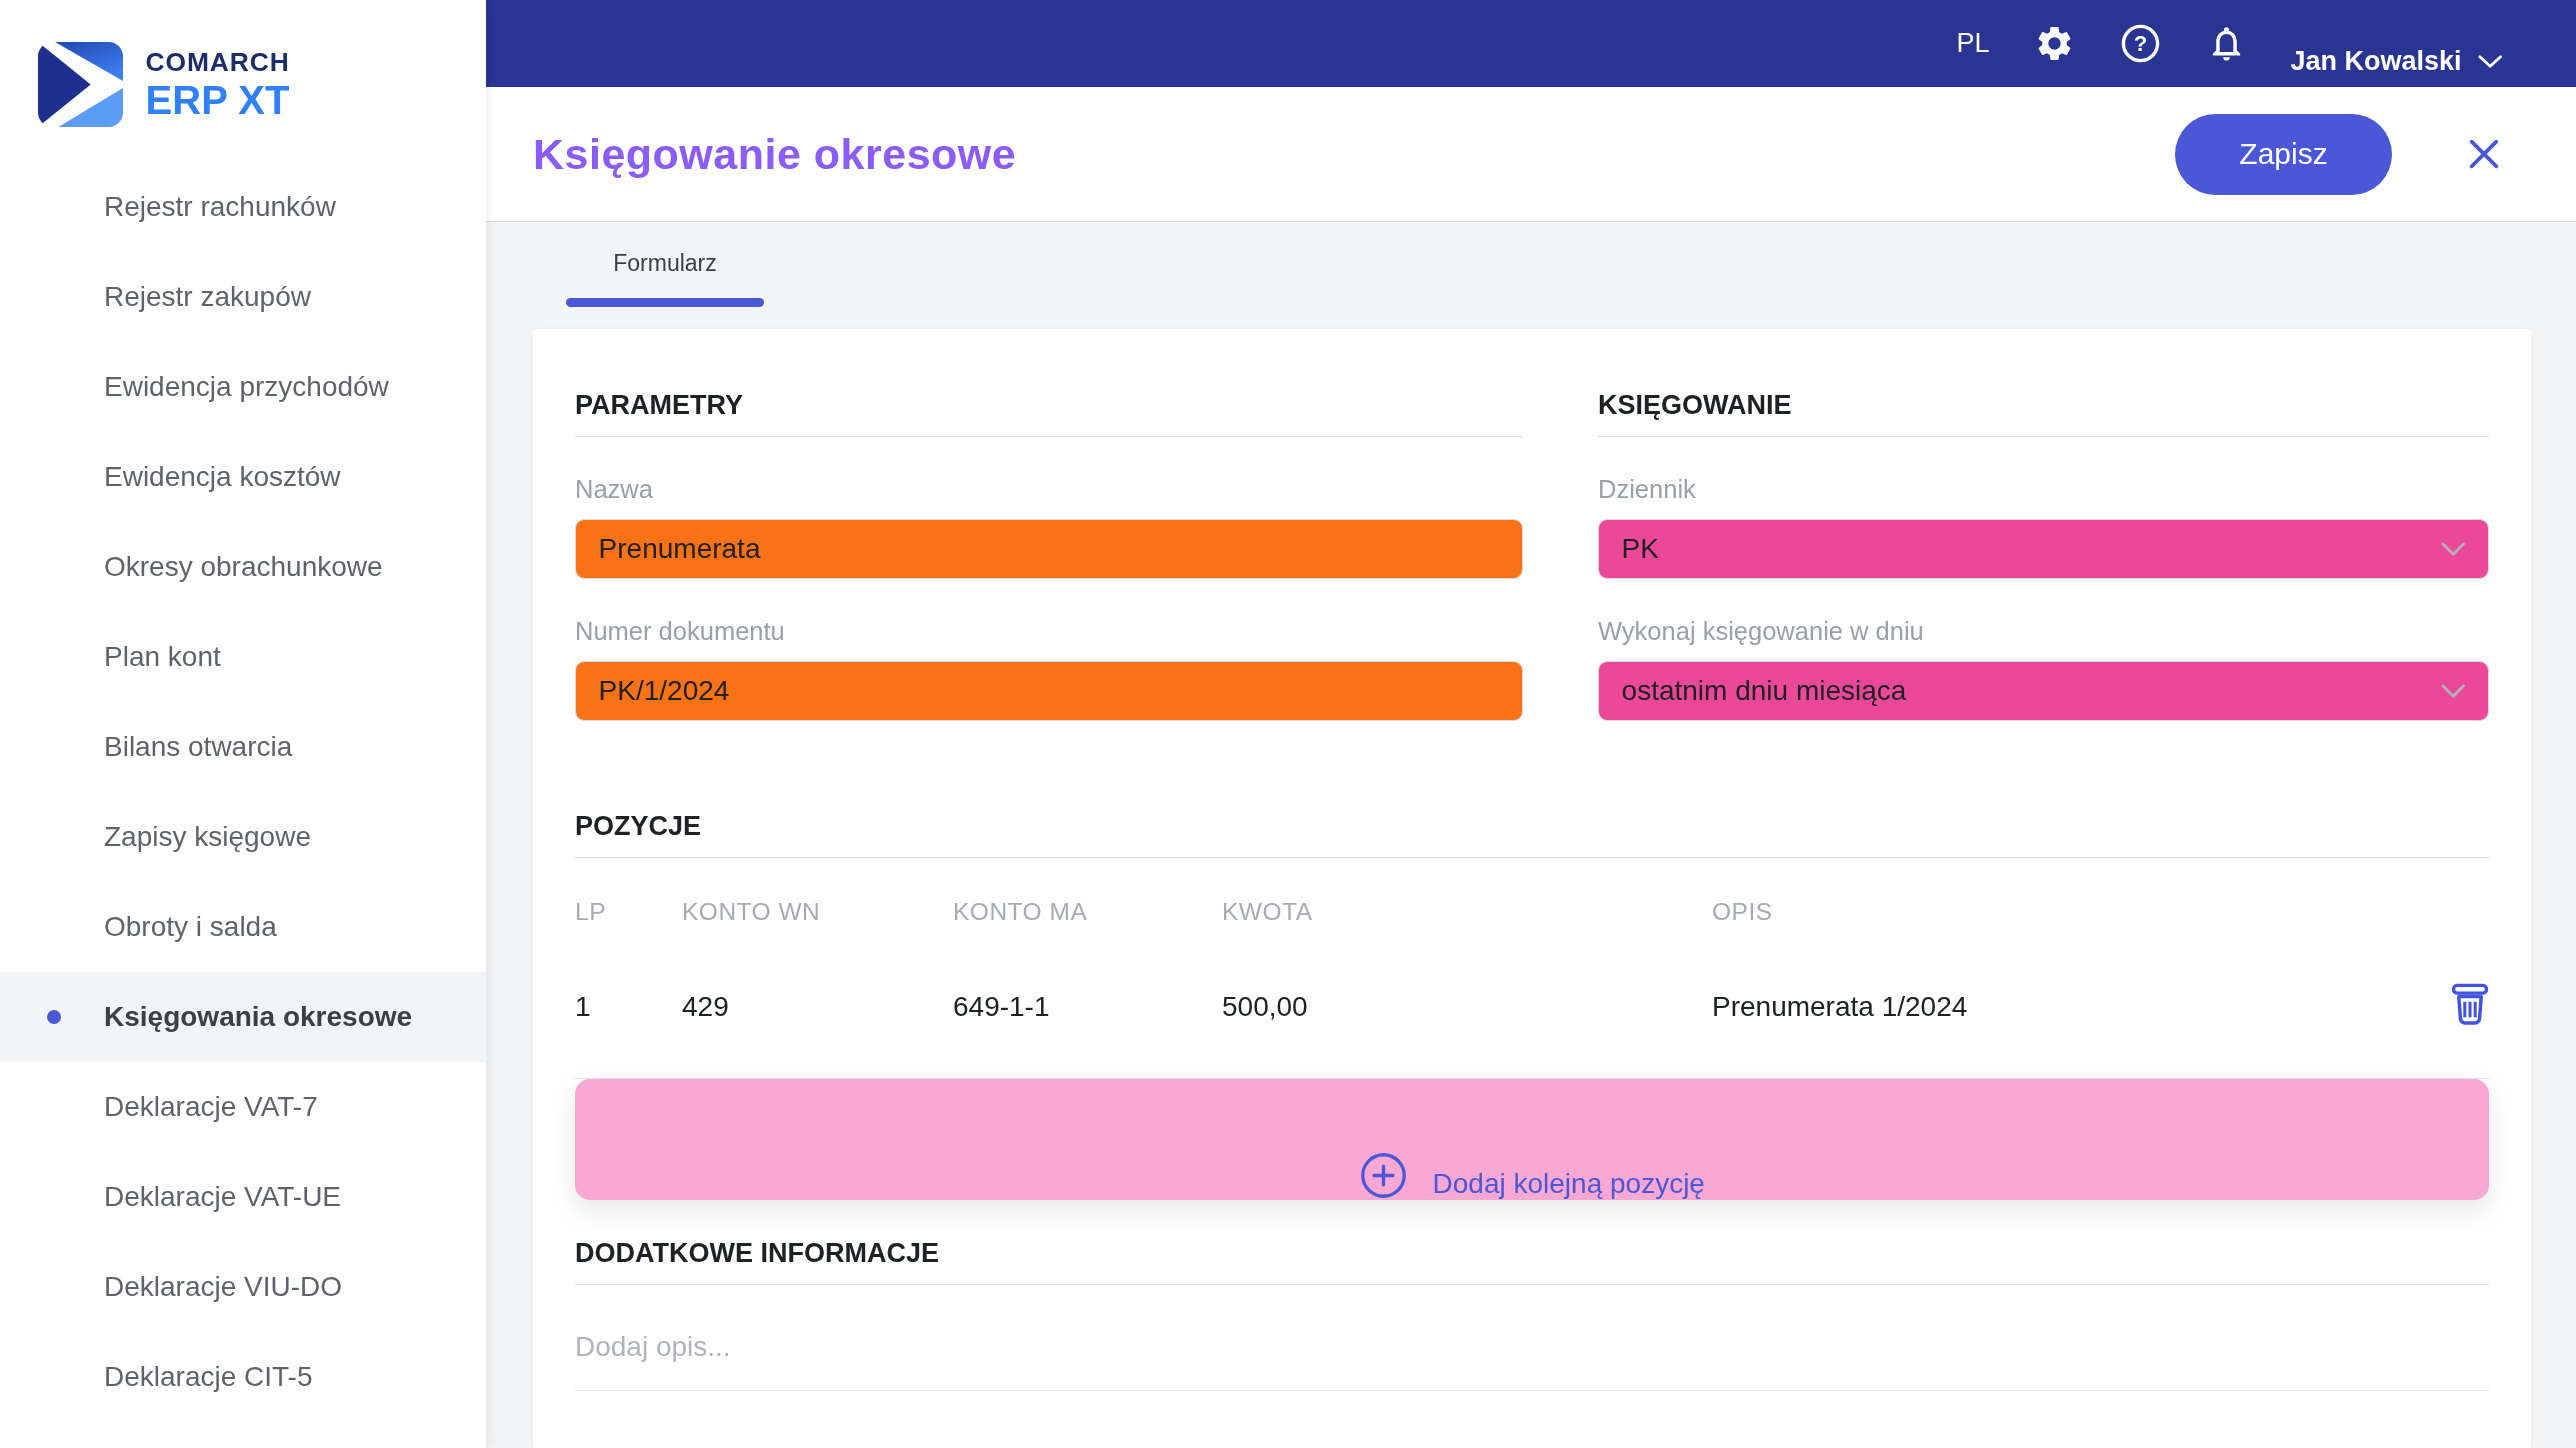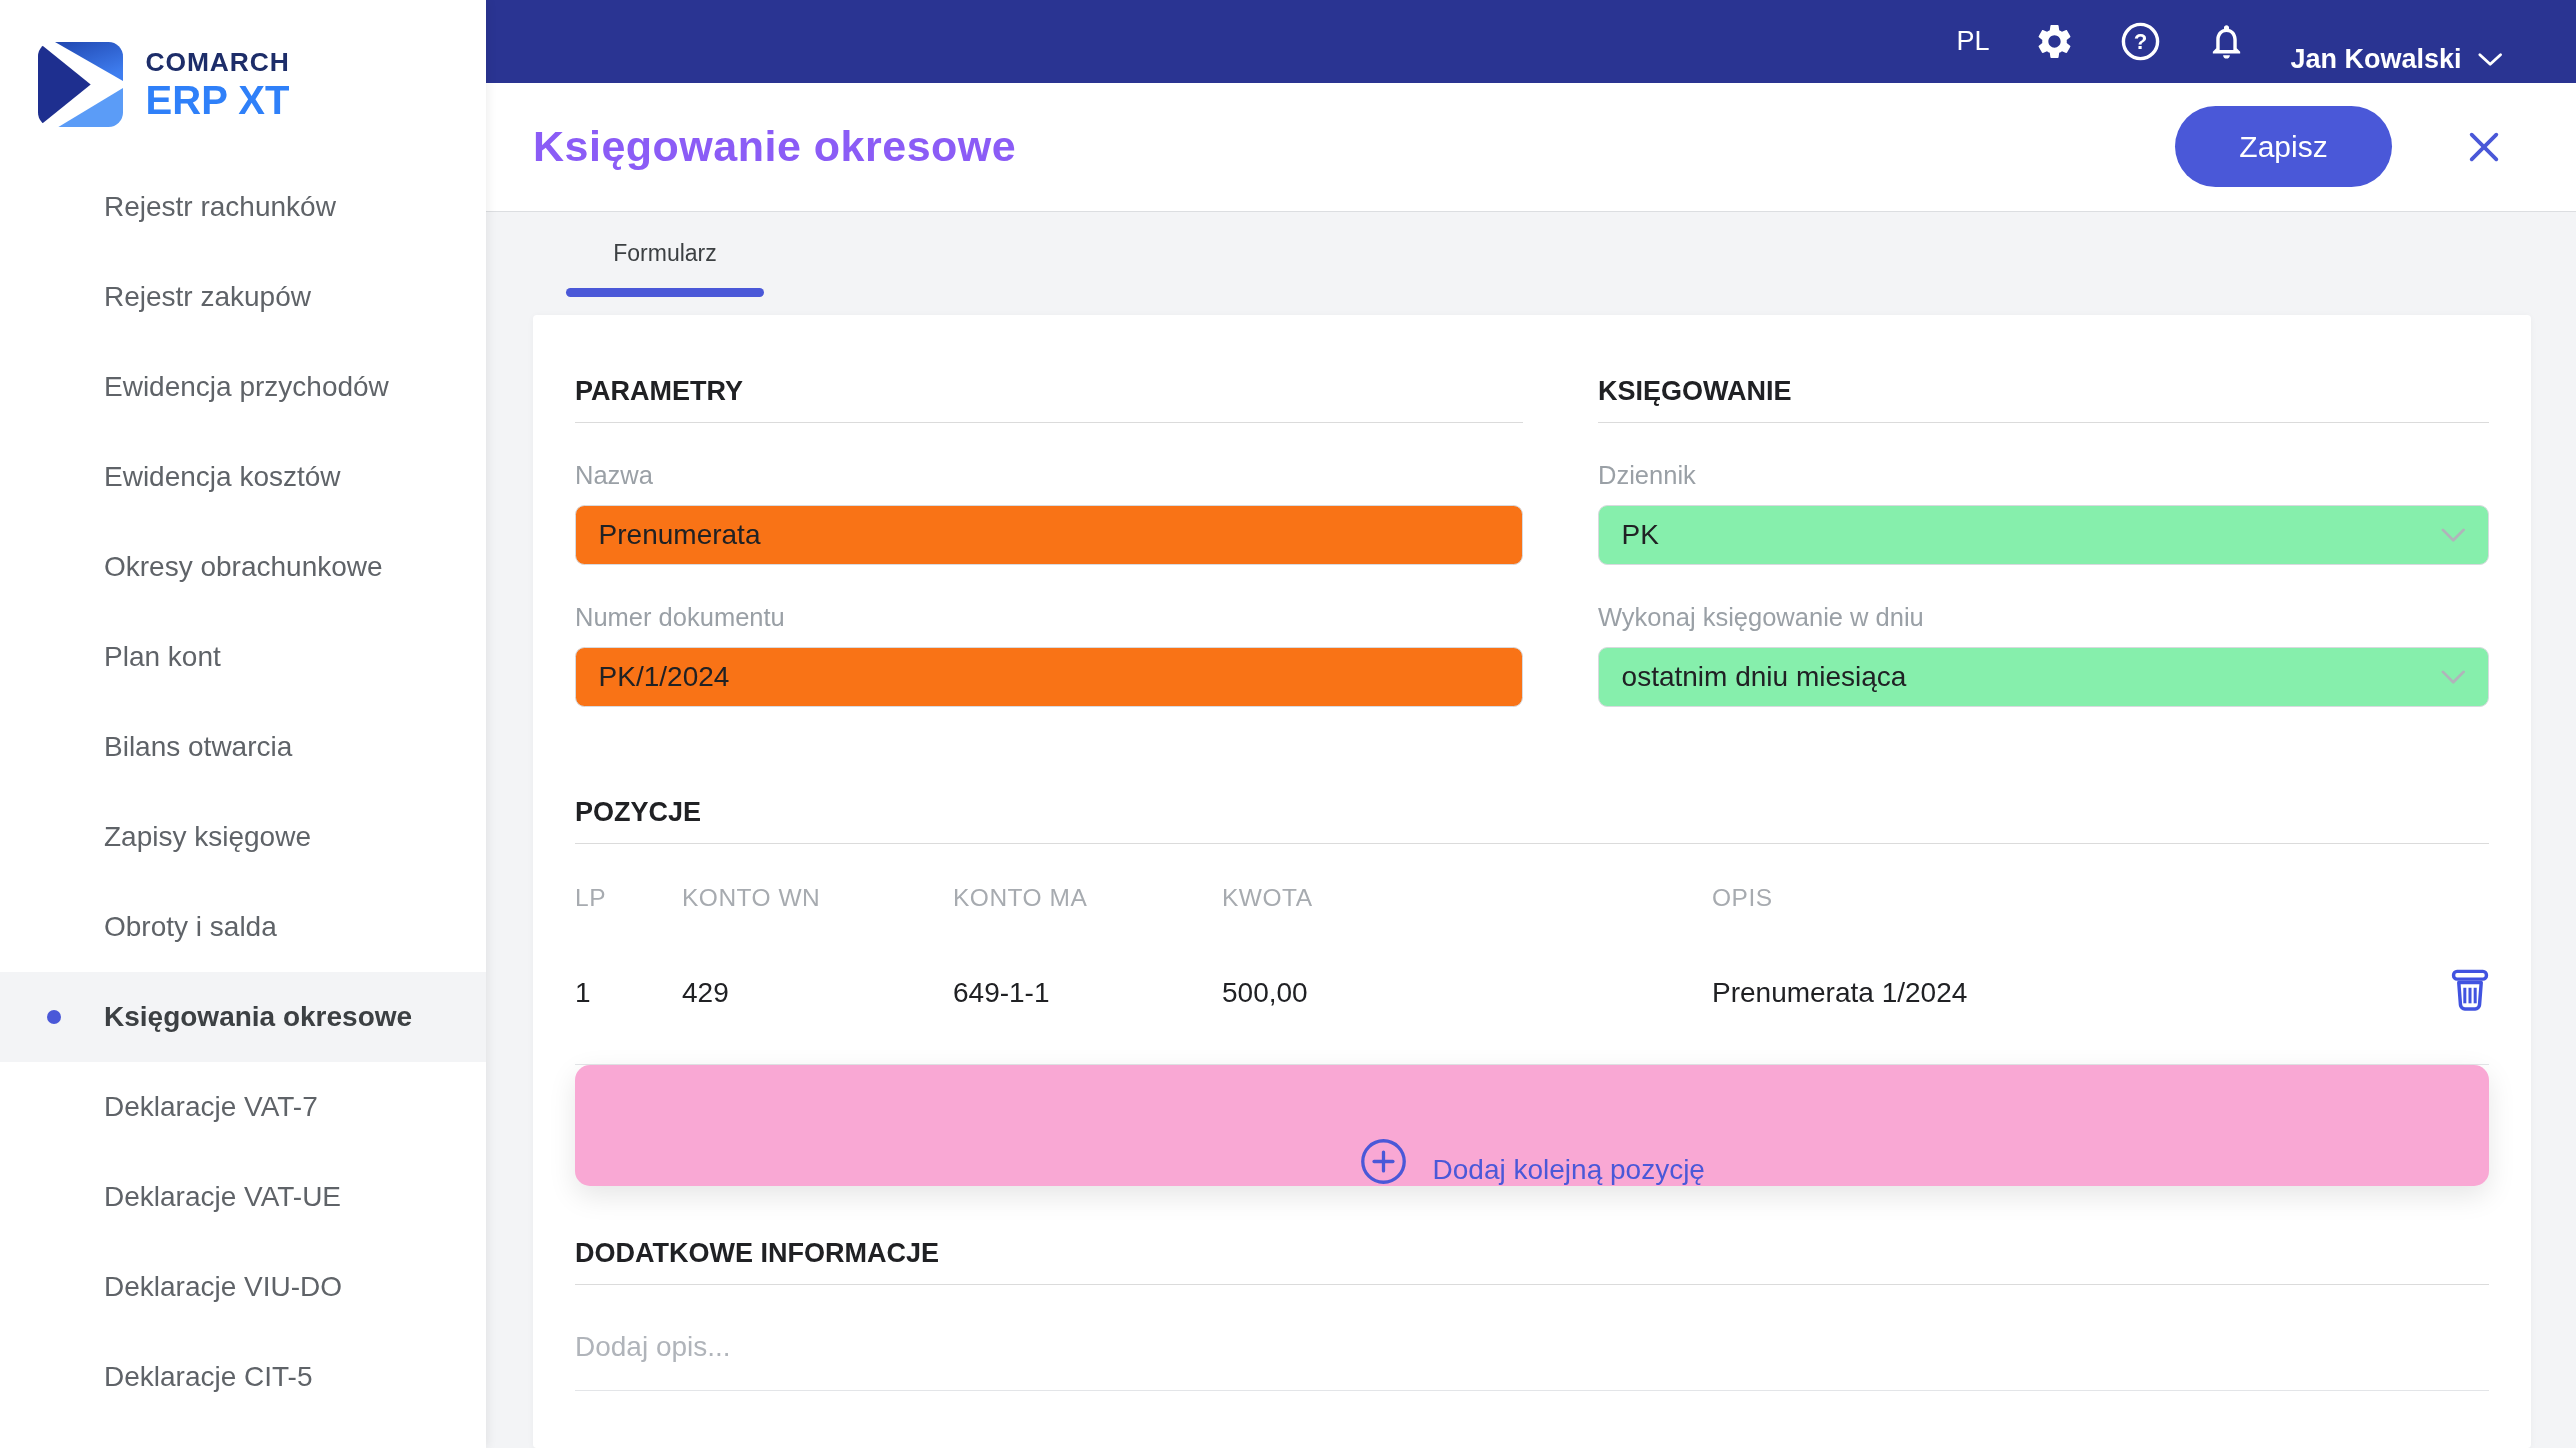--- a/index.html
+++ b/index.html
@@ -55,39 +55,39 @@
   .col-right { width:891px; }
 
   .section-title { font-size:27px; font-weight:700; color:#202124;
                    padding-bottom:15px; border-bottom:1.9px solid #DBDBDB; }
   .field-label { margin-top:38px; font-size:25.5px; color:#9AA0A6; }
   .text-input { margin-top:15px; width:100%; height:60px; border:1.9px solid #D8DADE;
                 border-radius:9.4px; padding:0 22.6px; font-size:28px; color:#202124;
                 font-family:"Liberation Sans", sans-serif; background:#f97316; outline:none; }
   .select { margin-top:15px; width:100%; height:60px; border:1.9px solid #D8DADE;
             border-radius:9.4px; padding:0 22.6px; display:flex; align-items:center;
-            justify-content:space-between; cursor:pointer; background:#86efac; }
+            justify-content:space-between; cursor:pointer; background:#ec4899; }
   .select-value { font-size:28px; color:#202124; }
 
   .pozycje { margin-top:90px; }
   .table-head { display:grid; grid-template-columns:107px 271px 269px 490px 1fr 57px;
                 margin-top:40px; }
   .table-head span { font-size:24.5px; color:#A7ABB0; letter-spacing:0.5px; }
   .table-row { display:grid; grid-template-columns:107px 271px 269px 490px 1fr 57px;
                margin-top:55px; align-items:center; }
   .table-row span { font-size:28px; color:#202124; }
   .trash { justify-self:end; cursor:pointer; }
   .row-divider { margin-top:45px; border-bottom:1.9px solid #E3E5E8; }
 
   .add-row { height:121px; border-radius:15px; background:#f9a8d4;
              box-shadow:0 9.4px 28px rgba(0,0,0,0.10); display:flex; align-items:flex-end;
              justify-content:center; gap:24.5px; cursor:pointer; }
   .add-label { font-size:28px; color:#4A58D8; font-weight:500; }
 
-  .dodatkowe { margin-top:52px; }
+  .dodatkowe { margin-top:38px; }
   .opis-input { margin-top:19px; width:100%; height:87px; border:none;
                 border-bottom:1.9px solid #E3E5E8; font-size:28px; color:#202124;
                 font-family:"Liberation Sans", sans-serif; outline:none; background:transparent; }
   .opis-input::placeholder { color:#B0B4BA; }
 </style>
 </head>
 <body>
 
 <div class="app">
 

